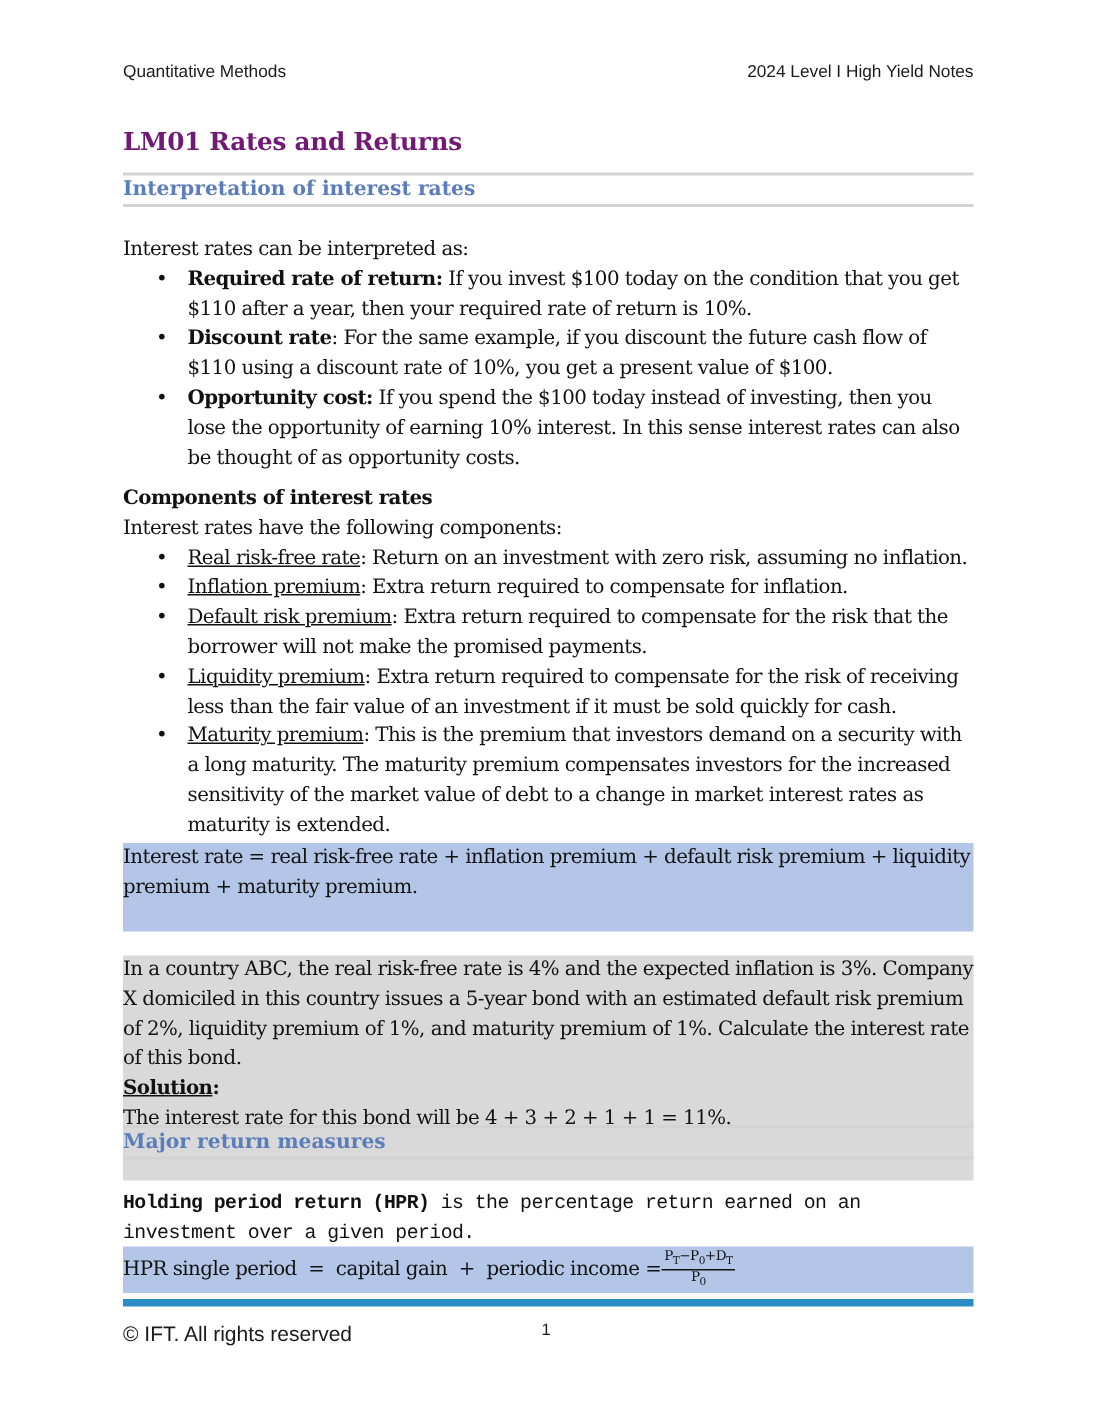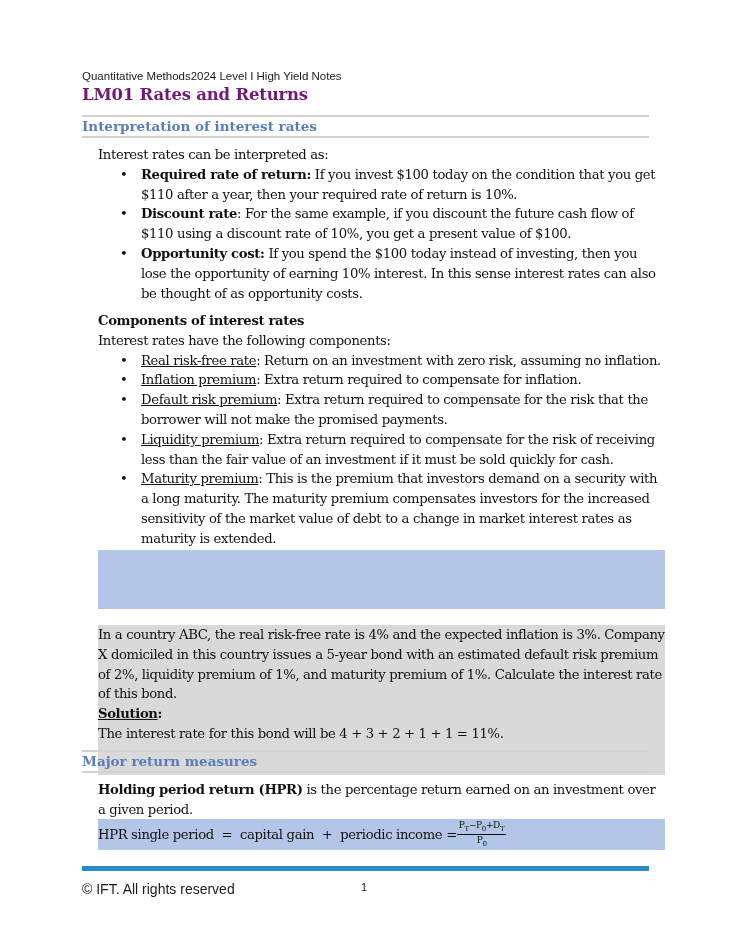--- a/index.html
+++ b/index.html
@@ -1,23 +1,23 @@
 <!DOCTYPE html>
 <html><head>
   <meta charset="utf-8">
   <style>
     html, body { margin: 0; padding: 0; background: #ffffff; }
     body { width: 729px; height: 951px; position: relative; overflow: hidden; color: #111; }
     .sans { font-family: "Liberation Sans", "DejaVu Sans", sans-serif; }
     .serif { font-family: "DejaVu Serif", "Liberation Serif", serif; }
-    .hdr { position: absolute; top: 42px; left: 82px; width: 567px; font-size: 11.5px; color: #1a1a1a; display: flex; justify-content: flex-start; margin-top: 28px; }
+    .hdr { position: absolute; top: 42px; left: 82px; width: 567px; font-size: 11.5px; color: #1a1a1a; display: flex; justify-content: space-between; }
     .title { position: absolute; top: 85px; left: 82px; font-size: 16.5px; font-weight: bold; color: #701a75; letter-spacing: -0.2px; }
     .section-head { position: absolute; left: 82px; width: 567px; border-top: 2.5px solid #d3d3d3; border-bottom: 2.5px solid #d3d3d3; font-size: 13.5px; font-weight: bold; color: #5b7dba; padding: 1px 0 1px 0; line-height: 17px; }
     .body-text { font-size: 13.2px; line-height: 19.8px; letter-spacing: -0.35px; }
-    .block { position: absolute; left: 98px; width: 567px; }
+    .block { position: absolute; left: 82px; width: 567px; margin-top: 12px; }
     ul.bul { list-style: none; margin: 0; padding: 0; }
     ul.bul li { position: relative; padding-left: 43px; }
     ul.bul li .dot { position: absolute; left: 22px; top: 0; }
     .u { text-decoration: underline; }
     .b { font-weight: bold; }
     .blue-box { background: #b4c6e7; }
     .gray-box { background: #d9d9d9; }
     .footer-bar { position: absolute; left: 82px; top: 866px; width: 567px; height: 5px; background: #2a8cc4; }
     .footer { position: absolute; top: 881px; left: 82px; font-size: 14px; color: #1a1a1a; }
     .pagenum { position: absolute; top: 881px; left: 361px; font-size: 11px; color: #1a1a1a; }
@@ -53,31 +53,32 @@
   <ul class="bul">
     <li><span class="dot">•</span><span class="u">Real risk-free rate</span><span>: Return on an investment with zero risk, assuming no inflation.</span></li>
     <li><span class="dot">•</span><span class="u">Inflation premium</span><span>: Extra return required to compensate for inflation.</span></li>
     <li><span class="dot">•</span><span class="u">Default risk premium</span><span>: Extra return required to compensate for the risk that the borrower will not make the promised payments.</span></li>
     <li><span class="dot">•</span><span class="u">Liquidity premium</span><span>: Extra return required to compensate for the risk of receiving less than the fair value of an investment if it must be sold quickly for cash.</span></li>
     <li><span class="dot">•</span><span class="u">Maturity premium</span><span>:  This is the premium that investors demand on a security with a long maturity. The maturity premium compensates investors for the increased sensitivity of the market value of debt to a change in market interest rates as maturity is extended.</span></li>
   </ul>
 </div>
 
 <div class="block serif body-text blue-box" style="top:550px;height:59px;">
+  <div>Interest rate = real risk-free rate + inflation premium + default risk premium + liquidity premium + maturity premium.</div>
 </div>
 
 <div class="block serif body-text gray-box" style="top:625px;height:150px;">
   <div>In a country ABC, the real risk-free rate is 4% and the expected inflation is 3%. Company X domiciled in this country issues a 5-year bond with an estimated default risk premium of 2%, liquidity premium of 1%, and maturity premium of 1%. Calculate the interest rate of this bond.</div>
   <div><span class="b u">Solution</span><span class="b">:</span></div>
   <div>The interest rate for this bond will be 4 + 3 + 2 + 1 + 1 = 11%.</div>
 </div>
 
 <div class="section-head serif" style="top:750px;">Major return measures</div>
 
-<div class="block serif body-text" style="top:780px;">
+<div class="block serif body-text" style="top:780px;font-family:Liberation Mono, monospace;">
   <span class="b">Holding period return (HPR)</span><span> is the percentage return earned on an investment over a given period.</span>
 </div>
 
 <div class="block serif body-text blue-box" style="top:819px;height:31px;display:flex;align-items:center;">
   <span style="white-space:pre;">HPR single period  =  capital gain  +  periodic income =</span>
   <span class="frac">
     <span class="num"><span>P</span><sub>T</sub><span>−P</span><sub>0</sub><span>+D</span><sub>T</sub></span>
     <span class="den"><span>P</span><sub>0</sub></span>
   </span>
 </div>

